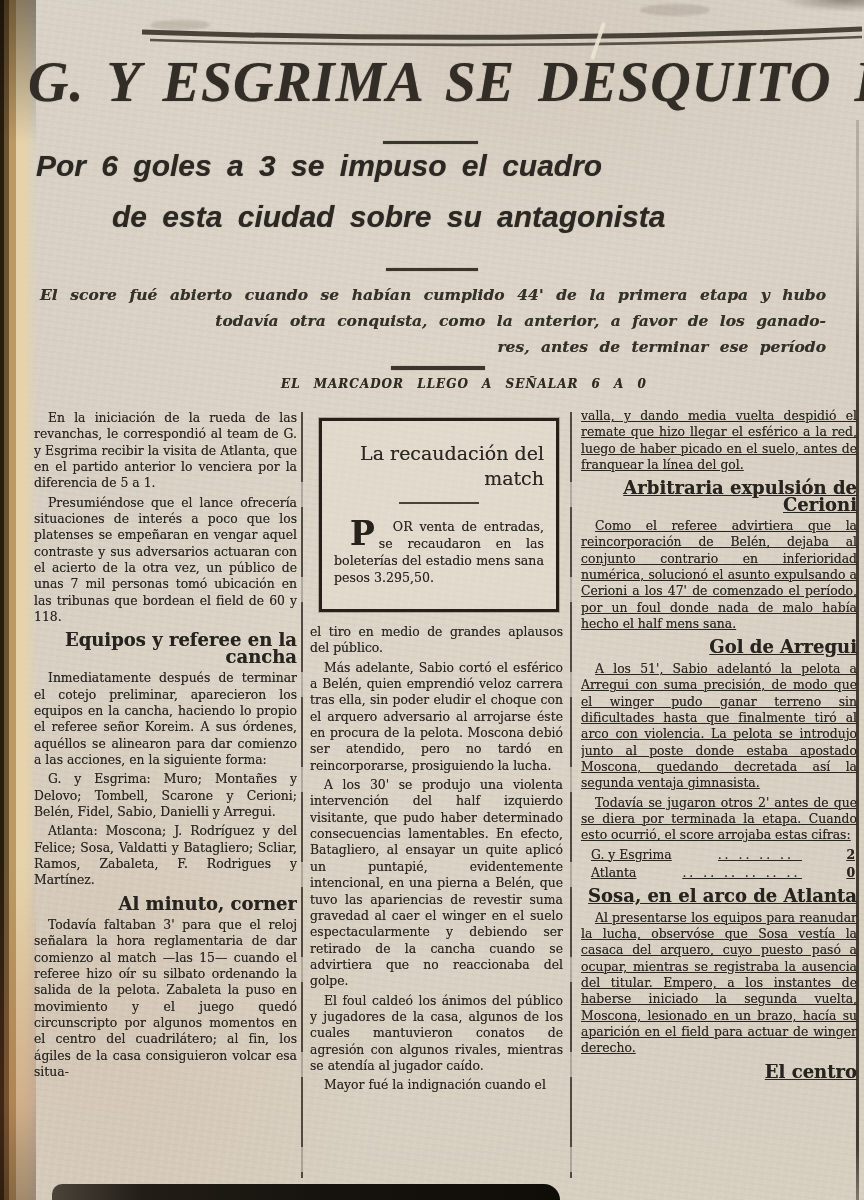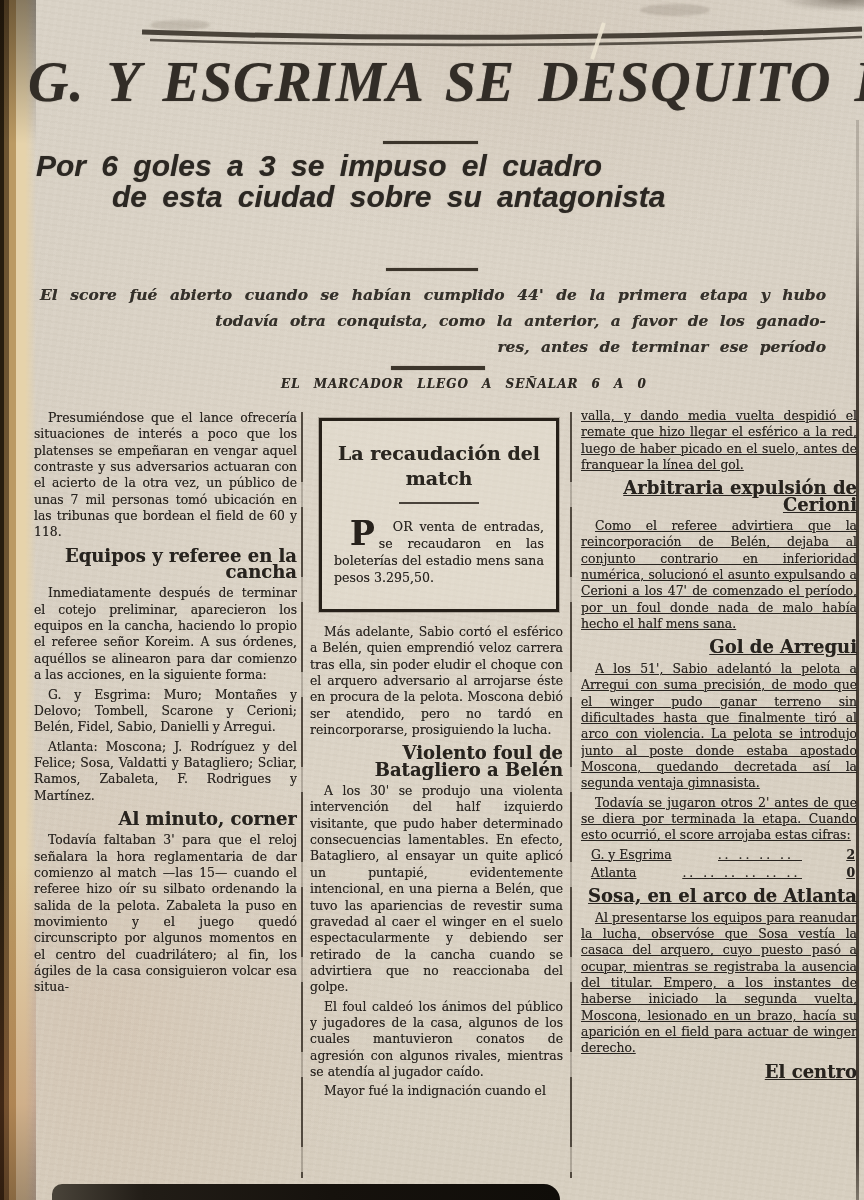--- a/index.html
+++ b/index.html
@@ -51,21 +51,21 @@
     font-family:"Liberation Serif", serif; font-style:italic; font-weight:700;
     font-size:56px; letter-spacing:1px; word-spacing:8px; white-space:nowrap; overflow:hidden;
     color:#322d27; text-shadow:0 0 1px rgba(50,42,34,.55);
   }
   .deck{
     position:absolute; z-index:4; font-family:"Liberation Sans", sans-serif;
     font-style:italic; font-weight:700; font-size:30px; word-spacing:7px;
     color:#2b2722; white-space:nowrap; text-shadow:0 0 1px rgba(43,39,34,.5);
   }
   #deck1{left:36px; top:149px;}
-  #deck2{left:112px; top:180px;}
+  #deck2{left:112px; top:200px;}
   .lede{
     position:absolute; left:40px; top:282px; width:786px; z-index:4;
     font-style:italic; font-weight:700; font-size:15.5px; line-height:26px;
     word-spacing:6px; color:#34302a; text-shadow:0 0 .6px rgba(52,48,42,.6);
   }
   .lede-line1{text-align:justify; text-align-last:justify;}
   .lede-line2,.lede-line3{text-align:right;}
   .crosshead{
     position:absolute; left:0; top:377px; width:864px; text-align:center; z-index:4;
     font-style:italic; font-weight:700; font-size:12px; letter-spacing:1px; word-spacing:8px;
@@ -88,21 +88,21 @@
   .score-row .team{flex:0 0 auto;}
   .score-row .dots{flex:1 1 auto; overflow:hidden; white-space:nowrap; margin:0 8px 0 10px; letter-spacing:3px; color:#2e2a25;}
   .score-row .val{flex:0 0 auto; font-weight:700;}
 
   
   .recaud-box{
     margin:8px 4px 12px 9px; border:3px solid #262019; padding:18px 12px 20px;
     background:rgba(236,229,216,.35); box-shadow:0 0 0 1px rgba(38,32,25,.25);
   }
   .recaud-title{
-    text-align:center; font-weight:700; font-size:19px; line-height:25px;
+    text-align:right; font-weight:400; font-size:19px; line-height:25px;
     color:#2a2620; margin:2px 0 5px 0; font-family:"DejaVu Serif", serif;
   }
   .recaud-rule{width:80px; height:2px; background:#49423a; margin:11px auto 14px;}
   .recaud-body{font-size:12.6px; line-height:17px; text-align:justify; margin:0;}
   .dropcap{float:left; font-size:33px; line-height:27px; font-weight:700; padding:2px 4px 0 2px; color:#27221c;}
 
   
   .bottom-plate{
     position:absolute; left:52px; top:1184px; width:508px; height:16px; z-index:5;
     border-radius:10px 16px 0 0;
@@ -139,41 +139,42 @@
   </div>
 
   <div class="short-rule" id="ruleC"></div>
   <div class="crosshead">EL MARCADOR LLEGO A SEÑALAR 6 A 0</div>
 
   <div class="vdivider" id="div1"></div>
   <div class="vdivider" id="div2"></div>
   <div class="right-rule"></div>
 
   <div class="col" id="col1">
+      <p>En la iniciación de la rueda de las revanchas, le correspondió al team de G. y Esgrima recibir la visita de Atlanta, que en el partido anterior lo venciera por la diferencia de 5 a 1.</p>
       <p>Presumiéndose que el lance ofrecería situaciones de interés a poco que los platenses se empeñaran en vengar aquel contraste y sus adversarios actuaran con el acierto de la otra vez, un público de unas 7 mil personas tomó ubicación en las tribunas que bordean el field de 60 y 118.</p>
       <h4>Equipos y referee en la cancha</h4>
       <p>Inmediatamente después de terminar el cotejo preliminar, aparecieron los equipos en la cancha, haciendo lo propio el referee señor Koreim. A sus órdenes, aquéllos se alinearon para dar comienzo a las acciones, en la siguiente forma:</p>
       <p>G. y Esgrima: Muro; Montañes y Delovo; Tombell, Scarone y Cerioni; Belén, Fidel, Sabio, Danielli y Arregui.</p>
       <p>Atlanta: Moscona; J. Rodríguez y del Felice; Sosa, Valdatti y Batagliero; Scliar, Ramos, Zabaleta, F. Rodrigues y Martínez.</p>
       <h4>Al minuto, corner</h4>
       <p>Todavía faltaban 3' para que el reloj señalara la hora reglamentaria de dar comienzo al match —las 15— cuando el referee hizo oír su silbato ordenando la salida de la pelota. Zabaleta la puso en movimiento y el juego quedó circunscripto por algunos momentos en el centro del cuadrilátero; al fin, los ágiles de la casa consiguieron volcar esa situa-</p>
     </div>
 
   <div class="col" id="col2">
     <div class="recaud-box">
       <div class="recaud-title">
         <div>La recaudación del</div>
         <div>match</div>
       </div>
       <div class="recaud-rule"></div>
       <p class="recaud-body"><span class="dropcap">P</span><span>OR venta de entradas, se recaudaron en las boleterías del estadio mens sana pesos 3.295,50.</span></p>
     </div>
     <div>
+        <p class="cont">el tiro en medio de grandes aplausos del público.</p>
         <p>Más adelante, Sabio cortó el esférico a Belén, quien emprendió veloz carrera tras ella, sin poder eludir el choque con el arquero adversario al arrojarse éste en procura de la pelota. Moscona debió ser atendido, pero no tardó en reincorporarse, prosiguiendo la lucha.</p>
-        <h4>Violento foul de Batagliero a Belén</h4>
         <p>A los 30' se produjo una violenta intervención del half izquierdo visitante, que pudo haber determinado consecuencias lamentables. En efecto, Batagliero, al ensayar un quite aplicó un puntapié, evidentemente intencional, en una pierna a Belén, que tuvo las apariencias de revestir suma gravedad al caer el winger en el suelo espectacularmente y debiendo ser retirado de la cancha cuando se advirtiera que no reaccionaba del golpe.</p>
         <p>El foul caldeó los ánimos del público y jugadores de la casa, algunos de los cuales mantuvieron conatos de agresión con algunos rivales, mientras se atendía al jugador caído.</p>
         <p>Mayor fué la indignación cuando el</p>
       </div>
   </div>
 
   <div class="col" id="col3">
       <p class="cont">valla, y dando media vuelta despidió el remate que hizo llegar el esférico a la red, luego de haber picado en el suelo, antes de franquear la línea del gol.</p>
       <h4>Arbitraria expulsión de Cerioni</h4>
       <p>Como el referee advirtiera que la reincorporación de Belén, dejaba al conjunto contrario en inferioridad numérica, solucionó el asunto expulsando a Cerioni a los 47' de comenzado el período, por un foul donde nada de malo había hecho el half mens sana.</p>

